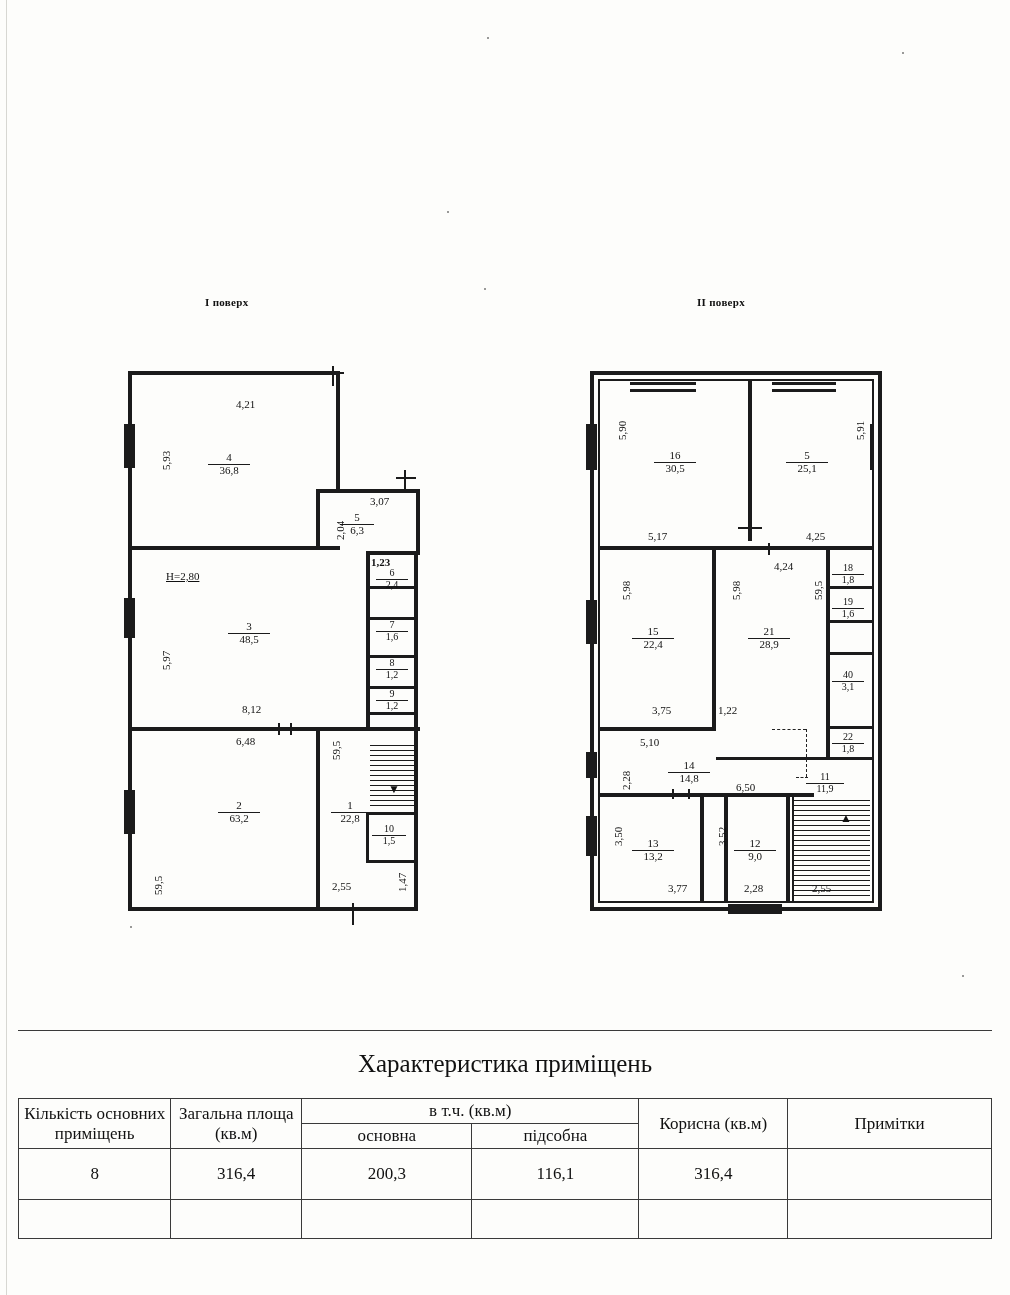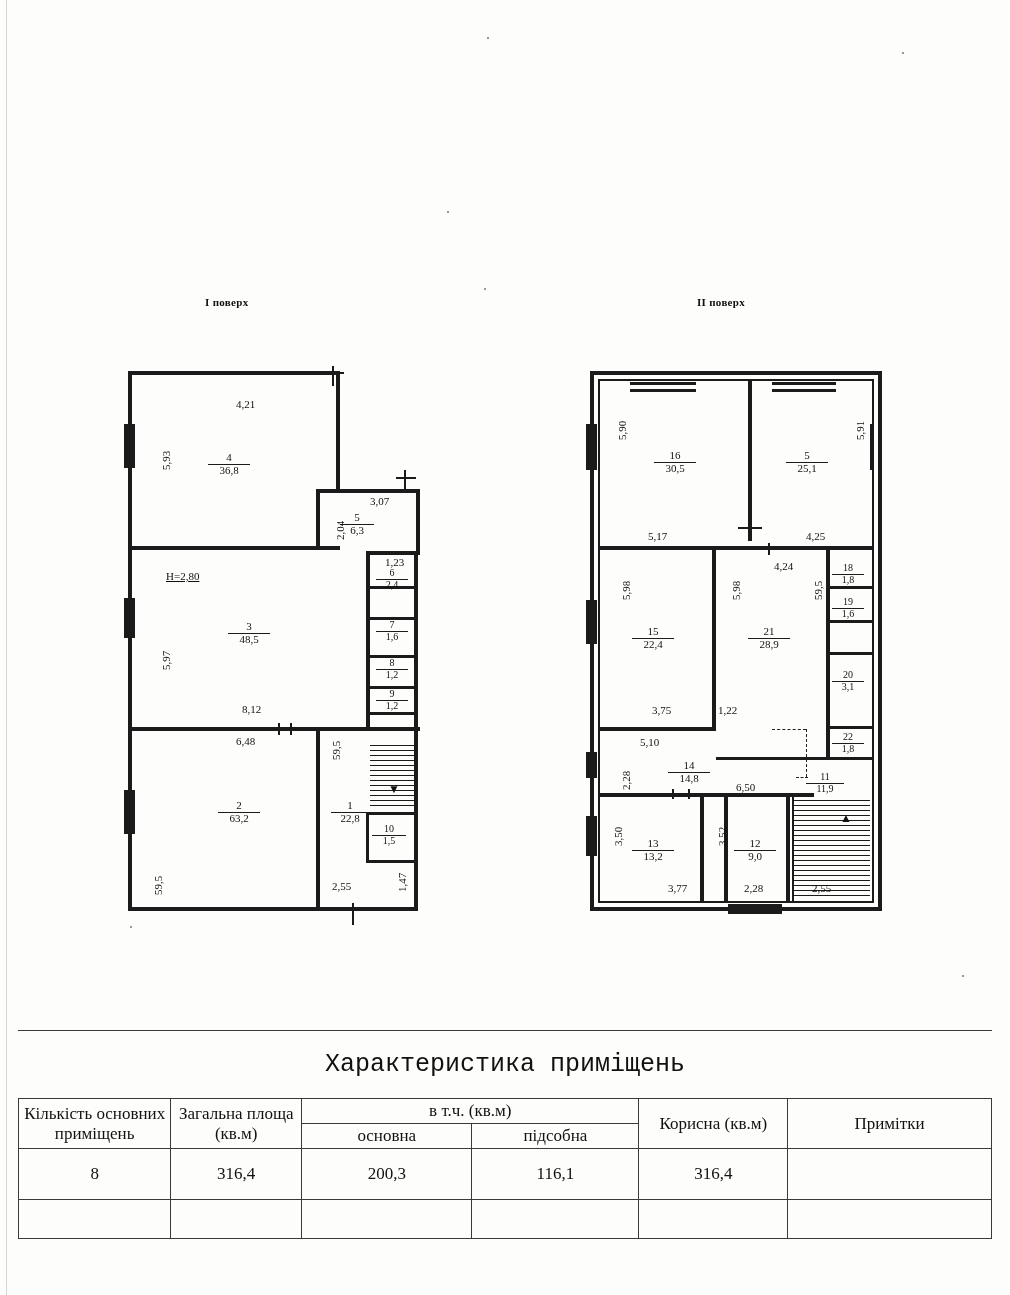--- a/index.html
+++ b/index.html
@@ -25,21 +25,21 @@
   .hatch{position:absolute;background:
       repeating-linear-gradient(to bottom,#1b1b1b 0 1px,transparent 1px 5px);}
   .dot{position:absolute;width:2px;height:2px;background:#777;border-radius:50%;}
   .dash{position:absolute;border-top:1px dashed #222;}
   .dashv{position:absolute;border-left:1px dashed #222;}
   .arrow{position:absolute;font-size:12px;line-height:1;}
 
   
   .tbl-wrap{position:absolute;left:0;top:1030px;width:1010px;}
   .rule{position:absolute;left:18px;width:974px;height:1px;background:#3a3a3a;}
-  .tbl-title{position:absolute;width:1010px;text-align:center;font-size:25px;font-family:Liberation Mono, monospace;}
+  .tbl-title{position:absolute;width:1010px;text-align:center;font-size:25px;}
   table.chars{position:absolute;left:18px;top:68px;width:974px;border-collapse:collapse;}
   table.chars td,table.chars th{border:1px solid #3a3a3a;font-weight:normal;
       font-size:17px;text-align:center;vertical-align:middle;padding:2px 4px;}
   .c1{width:150px;} .c2{width:128px;} .c3{width:172px;} .c4{width:168px;}
   .c5{width:148px;} .c6{width:208px;}
   .hd{height:44px;}
   .val-row td{font-size:21px;height:46px;}
   .empty-row td{height:34px;}
 </style>
 </head>
@@ -146,21 +146,21 @@
     <div class="room" style="left:372px;top:824px;width:34px;font-size:10px;">
       <span class="num">10</span>
       <span class="ar">1,5</span>
     </div>
 
     <div class="lbl" style="left:166px;top:570px;text-decoration:underline;">H=2,80</div>
 
     <div class="dim" style="left:236px;top:398px;">4,21</div>
     <div class="dim" style="left:370px;top:495px;">3,07</div>
     <div class="dimv" style="left:334px;top:540px;">2,04</div>
-    <div class="dim" style="left:385px;top:556px;">1,23</div>
+    <div class="dim" style="left:371px;top:556px;font-weight:bold;">1,23</div>
     <div class="dim" style="left:242px;top:703px;">8,12</div>
     <div class="dim" style="left:236px;top:735px;">6,48</div>
     <div class="dim" style="left:332px;top:880px;">2,55</div>
 
     <div class="dimv" style="left:160px;top:470px;">5,93</div>
     <div class="dimv" style="left:160px;top:670px;">5,97</div>
     <div class="dimv" style="left:330px;top:760px;">59,5</div>
     <div class="dimv" style="left:152px;top:895px;">59,5</div>
     <div class="dimv" style="left:396px;top:892px;">1,47</div>
   </div>
@@ -250,21 +250,21 @@
     </div>
     <div class="room" style="left:832px;top:563px;width:32px;font-size:10px;">
       <span class="num">18</span>
       <span class="ar">1,8</span>
     </div>
     <div class="room" style="left:832px;top:597px;width:32px;font-size:10px;">
       <span class="num">19</span>
       <span class="ar">1,6</span>
     </div>
     <div class="room" style="left:832px;top:670px;width:32px;font-size:10px;">
-      <span class="num">20</span>
+      <span class="num">40</span>
       <span class="ar">3,1</span>
     </div>
     <div class="room" style="left:832px;top:732px;width:32px;font-size:10px;">
       <span class="num">22</span>
       <span class="ar">1,8</span>
     </div>
     <div class="room" style="left:668px;top:760px;width:42px;">
       <span class="num">14</span>
       <span class="ar">14,8</span>
     </div>

